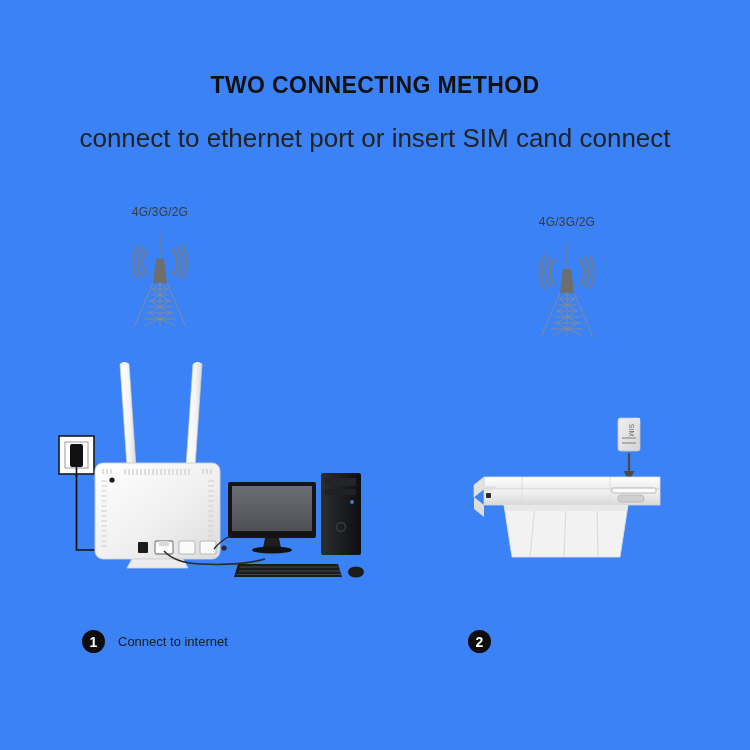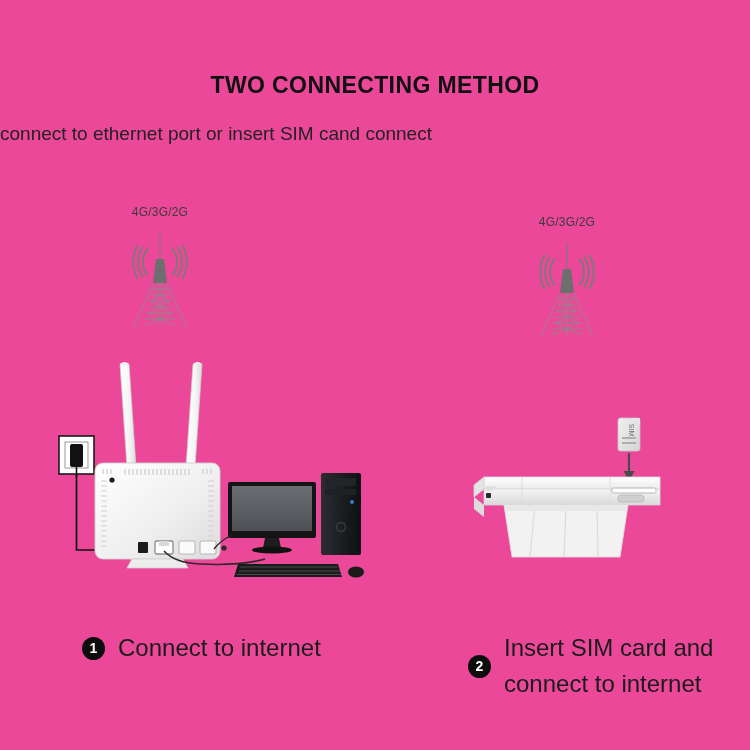--- a/index.html
+++ b/index.html
@@ -8,43 +8,43 @@
     background: #ffffff;
   }
   body {
     font-family: "Liberation Sans", sans-serif;
     -webkit-font-smoothing: antialiased;
   }
   #page {
     position: relative;
     width: 750px;
     height: 750px;
-    background: #ec4899;
+    background: #3b82f6;
     overflow: hidden;
   }
 
   
   .title {
     position: absolute;
     left: 0;
     top: 72px;
     width: 750px;
     text-align: center;
     font-size: 23px;
     font-weight: bold;
     letter-spacing: 0.4px;
     color: #111111;
   }
   .subtitle {
     position: absolute;
     left: 0;
     top: 123px;
     width: 750px;
-    text-align: left;
-    font-size: 19px;
+    text-align: center;
+    font-size: 26px;
     font-weight: normal;
     color: #222222;
   }
 
   
   .tower-block { position: absolute; }
   .tower-label {
     position: absolute;
     top: 0;
     width: 100%;
@@ -69,21 +69,21 @@
     background: #0d0d0d;
     color: #ffffff;
     font-size: 14px;
     font-weight: bold;
     display: flex;
     align-items: center;
     justify-content: center;
     flex: 0 0 auto;
   }
   .caption-lines {
-    font-size: 24px;
+    font-size: 13px;
     line-height: 1.52;
     color: #1b1b1b;
   }
   .caption-lines div { white-space: nowrap; }
 
   
   .art { position: absolute; }
 </style>
 </head>
 <body>
@@ -363,19 +363,15 @@
 
   <div class="caption" style="left:82px; top:630px;">
     <div class="badge">1</div>
     <div class="caption-lines">
       <div>Connect to internet</div>
     </div>
   </div>
 
   <div class="caption" style="left:468px; top:630px;">
     <div class="badge">2</div>
-    <div class="caption-lines">
-      <div>Insert SIM card and</div>
-      <div>connect to internet</div>
-    </div>
   </div>
 
 </div>
 
 </body></html>

